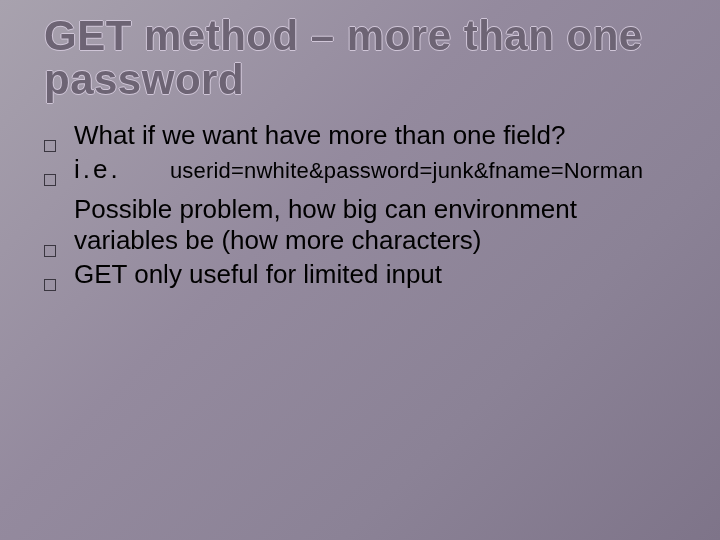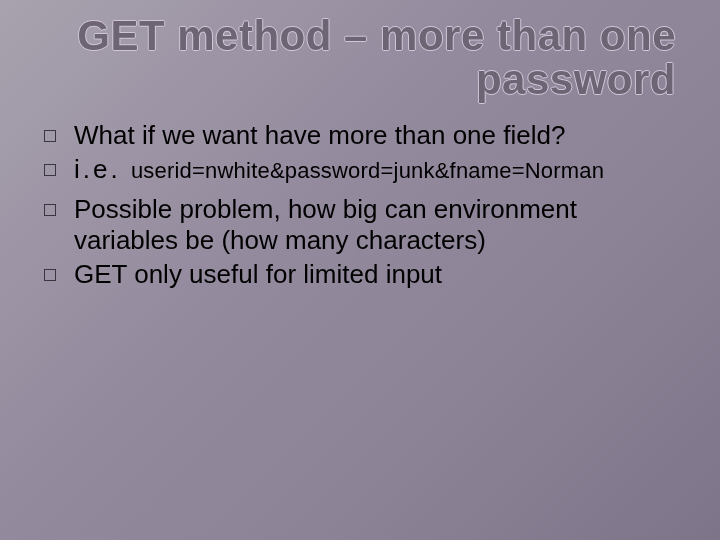--- a/index.html
+++ b/index.html
@@ -13,40 +13,40 @@
     width: 720px;
     height: 540px;
     background: linear-gradient(135deg, #a8a2ae 0%, #948a9e 40%, #8b8296 70%, #7e7489 100%);
     box-sizing: border-box;
     padding: 0 44px;
     font-family: "Tahoma", "Verdana", sans-serif;
     color: #000;
     position: relative;
   }
   .title {
-    text-align: right;
+    text-align: left;
     font-family: "Trebuchet MS", "Arial", sans-serif;
     font-size: 42px;
     font-weight: 700;
     line-height: 1.05;
     padding-top: 14px;
     color: #6d6474;
     text-shadow:
       1px 0 0 #d0c6d8,
       0 1px 0 #d0c6d8,
       -1px 0 0 #d0c6d8,
       0 -1px 0 #d0c6d8;
     letter-spacing: 0.5px;
   }
   .body {
     margin-top: 18px;
   }
   .item {
     display: flex;
-    align-items: flex-start;
+    align-items: flex-end;
     font-size: 26px;
     line-height: 1.22;
     margin-bottom: 2px;
   }
   .marker {
     flex: 0 0 auto;
     width: 12px;
     height: 12px;
     border: 1.5px solid #3a3640;
     margin-top: 10px;
@@ -56,20 +56,21 @@
   .text {
     flex: 1 1 auto;
   }
   .ie-row .lead {
     letter-spacing: 3px;
     margin-top: 8px;
   }
   .ie-row .code {
     font-size: 22px;
     letter-spacing: 0.2px;
+    margin-left: 39px;
   }
   .gap {
     height: 6px;
   }
 </style>
 </head>
 <body>
 
 <div class="slide">
 
@@ -90,21 +91,21 @@
       <span class="marker"></span>
       <span class="text">
         <span class="lead"> i.e. </span><span class="code"> userid=nwhite&amp;password=junk&amp;fname=Norman</span>
       </span>
     </div>
 
     <div class="gap"></div>
 
     <div class="item">
       <span class="marker"></span>
-      <span class="text">Possible problem, how big can environment variables be (how  many characters)</span>
+      <span class="text">Possible problem, how big can environment variables be (how  more characters)</span>
     </div>
 
     <div class="item">
       <span class="marker"></span>
       <span class="text">GET only useful for limited input</span>
     </div>
 
   </div>
 </div>
 

